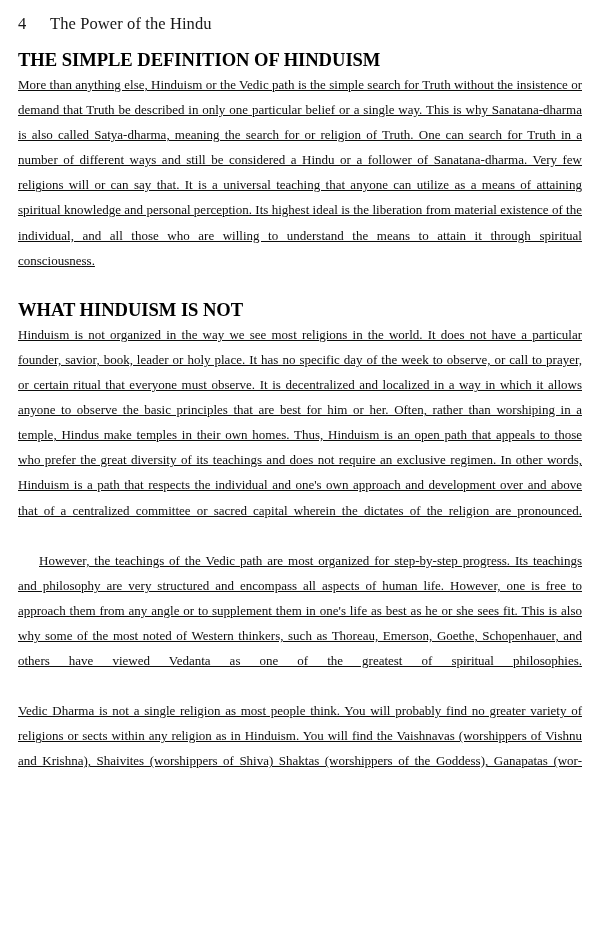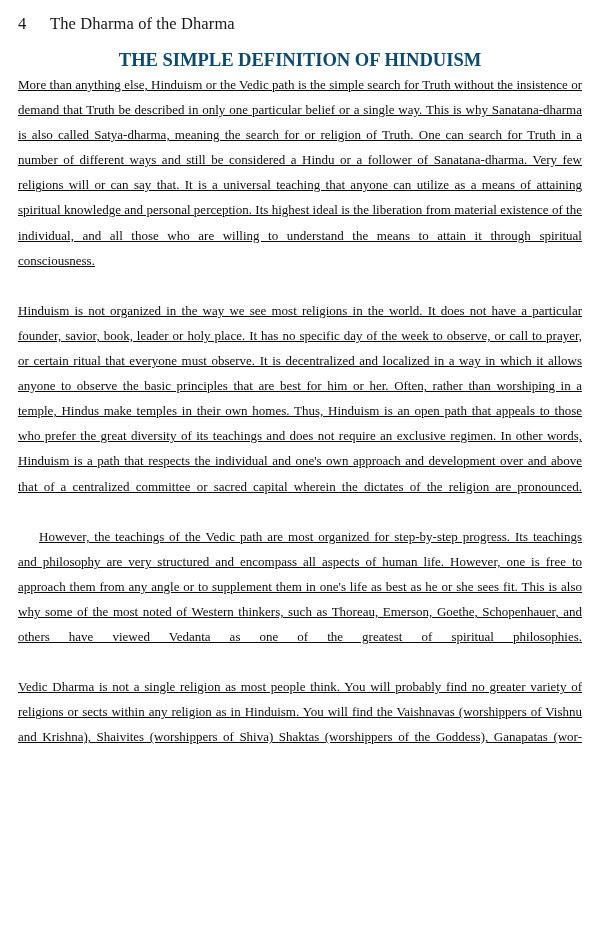--- a/index.html
+++ b/index.html
@@ -42,26 +42,25 @@
   }
   .content {
     position: absolute;
     top: 48px;
     left: 18px;
     width: 564px;
   }
   h2.section-heading {
     font-size: 18.6px;
     font-weight: bold;
-    text-align: center;
     margin: 0;
     padding: 0;
     line-height: 24px;
     letter-spacing: -0.05px;
-    color: #0c4a6e;
+    color: #000000;
   }
   .h-first   { margin-top: 19px;  margin-bottom: 17px; }
   .h-second  { margin-top: 27px;  margin-bottom: 19px; }
   .h-third   { margin-top: 28px;  margin-bottom: 19px; }
 
   p.body-par {
     font-size: 13px;
     line-height: 25.1px;
     margin: 0;
     padding: 0;
@@ -85,29 +84,30 @@
     width: 100%;
   }
 </style>
 </head>
 <body>
 
 <div class="page">
 
   <div class="running-head">
     <span class="folio">4</span>
-    <span class="head-title">The Dharma of the Dharma</span>
+    <span class="head-title">The Power of the Hindu</span>
   </div>
 
   <div class="content">
 
     <h2 class="section-heading h-first">THE SIMPLE DEFINITION OF HINDUISM</h2>
 
     <p class="body-par">More than anything else, Hinduism or the Vedic path is the simple search for Truth without the insistence or demand that Truth be described in only one particular belief or a single way. This is why Sanatana-dharma is also called Satya-dharma, meaning the search for or religion of Truth. One can search for Truth in a number of different ways and still be considered a Hindu or a follower of Sanatana-dharma. Very few religions will or can say that. It is a universal teaching that anyone can utilize as a means of attaining spiritual knowledge and personal perception. Its highest ideal is the liberation from material existence of the individual, and all those who are willing to understand the means to attain it through spiritual consciousness.</p>
 
+    <h2 class="section-heading h-second">WHAT HINDUISM IS NOT</h2>
 
     <p class="body-par">Hinduism is not organized in the way we see most religions in the world. It does not have a particular founder, savior, book, leader or holy place. It has no specific day of the week to observe, or call to prayer, or certain ritual that everyone must observe. It is decentralized and localized in a way in which it allows anyone to observe the basic principles that are best for him or her. Often, rather than worshiping in a temple, Hindus make temples in their own homes. Thus, Hinduism is an open path that appeals to those who prefer the great diversity of its teachings and does not require an exclusive regimen. In other words, Hinduism is a path that respects the individual and one's own approach and development over and above that of a centralized committee or sacred capital wherein the dictates of the religion are pronounced.</p>
 
     <p class="body-par indent-par">However, the teachings of the Vedic path are most organized for step-by-step progress. Its teachings and philosophy are very structured and encompass all aspects of human life. However, one is free to approach them from any angle or to supplement them in one's life as best as he or she sees fit. This is also why some of the most noted of Western thinkers, such as Thoreau, Emerson, Goethe, Schopenhauer, and others have viewed Vedanta as one of the greatest of spiritual philosophies.</p>
 
 
     <p class="body-par last-loose">Vedic Dharma is not a single religion as most people think. You will probably find no greater variety of religions or sects within any religion as in Hinduism. You will find the Vaishnavas (worshippers of Vishnu and Krishna), Shaivites (worshippers of Shiva) Shaktas (worshippers of the Goddess), Ganapatas (wor-</p>
 
   </div>
 </div>

